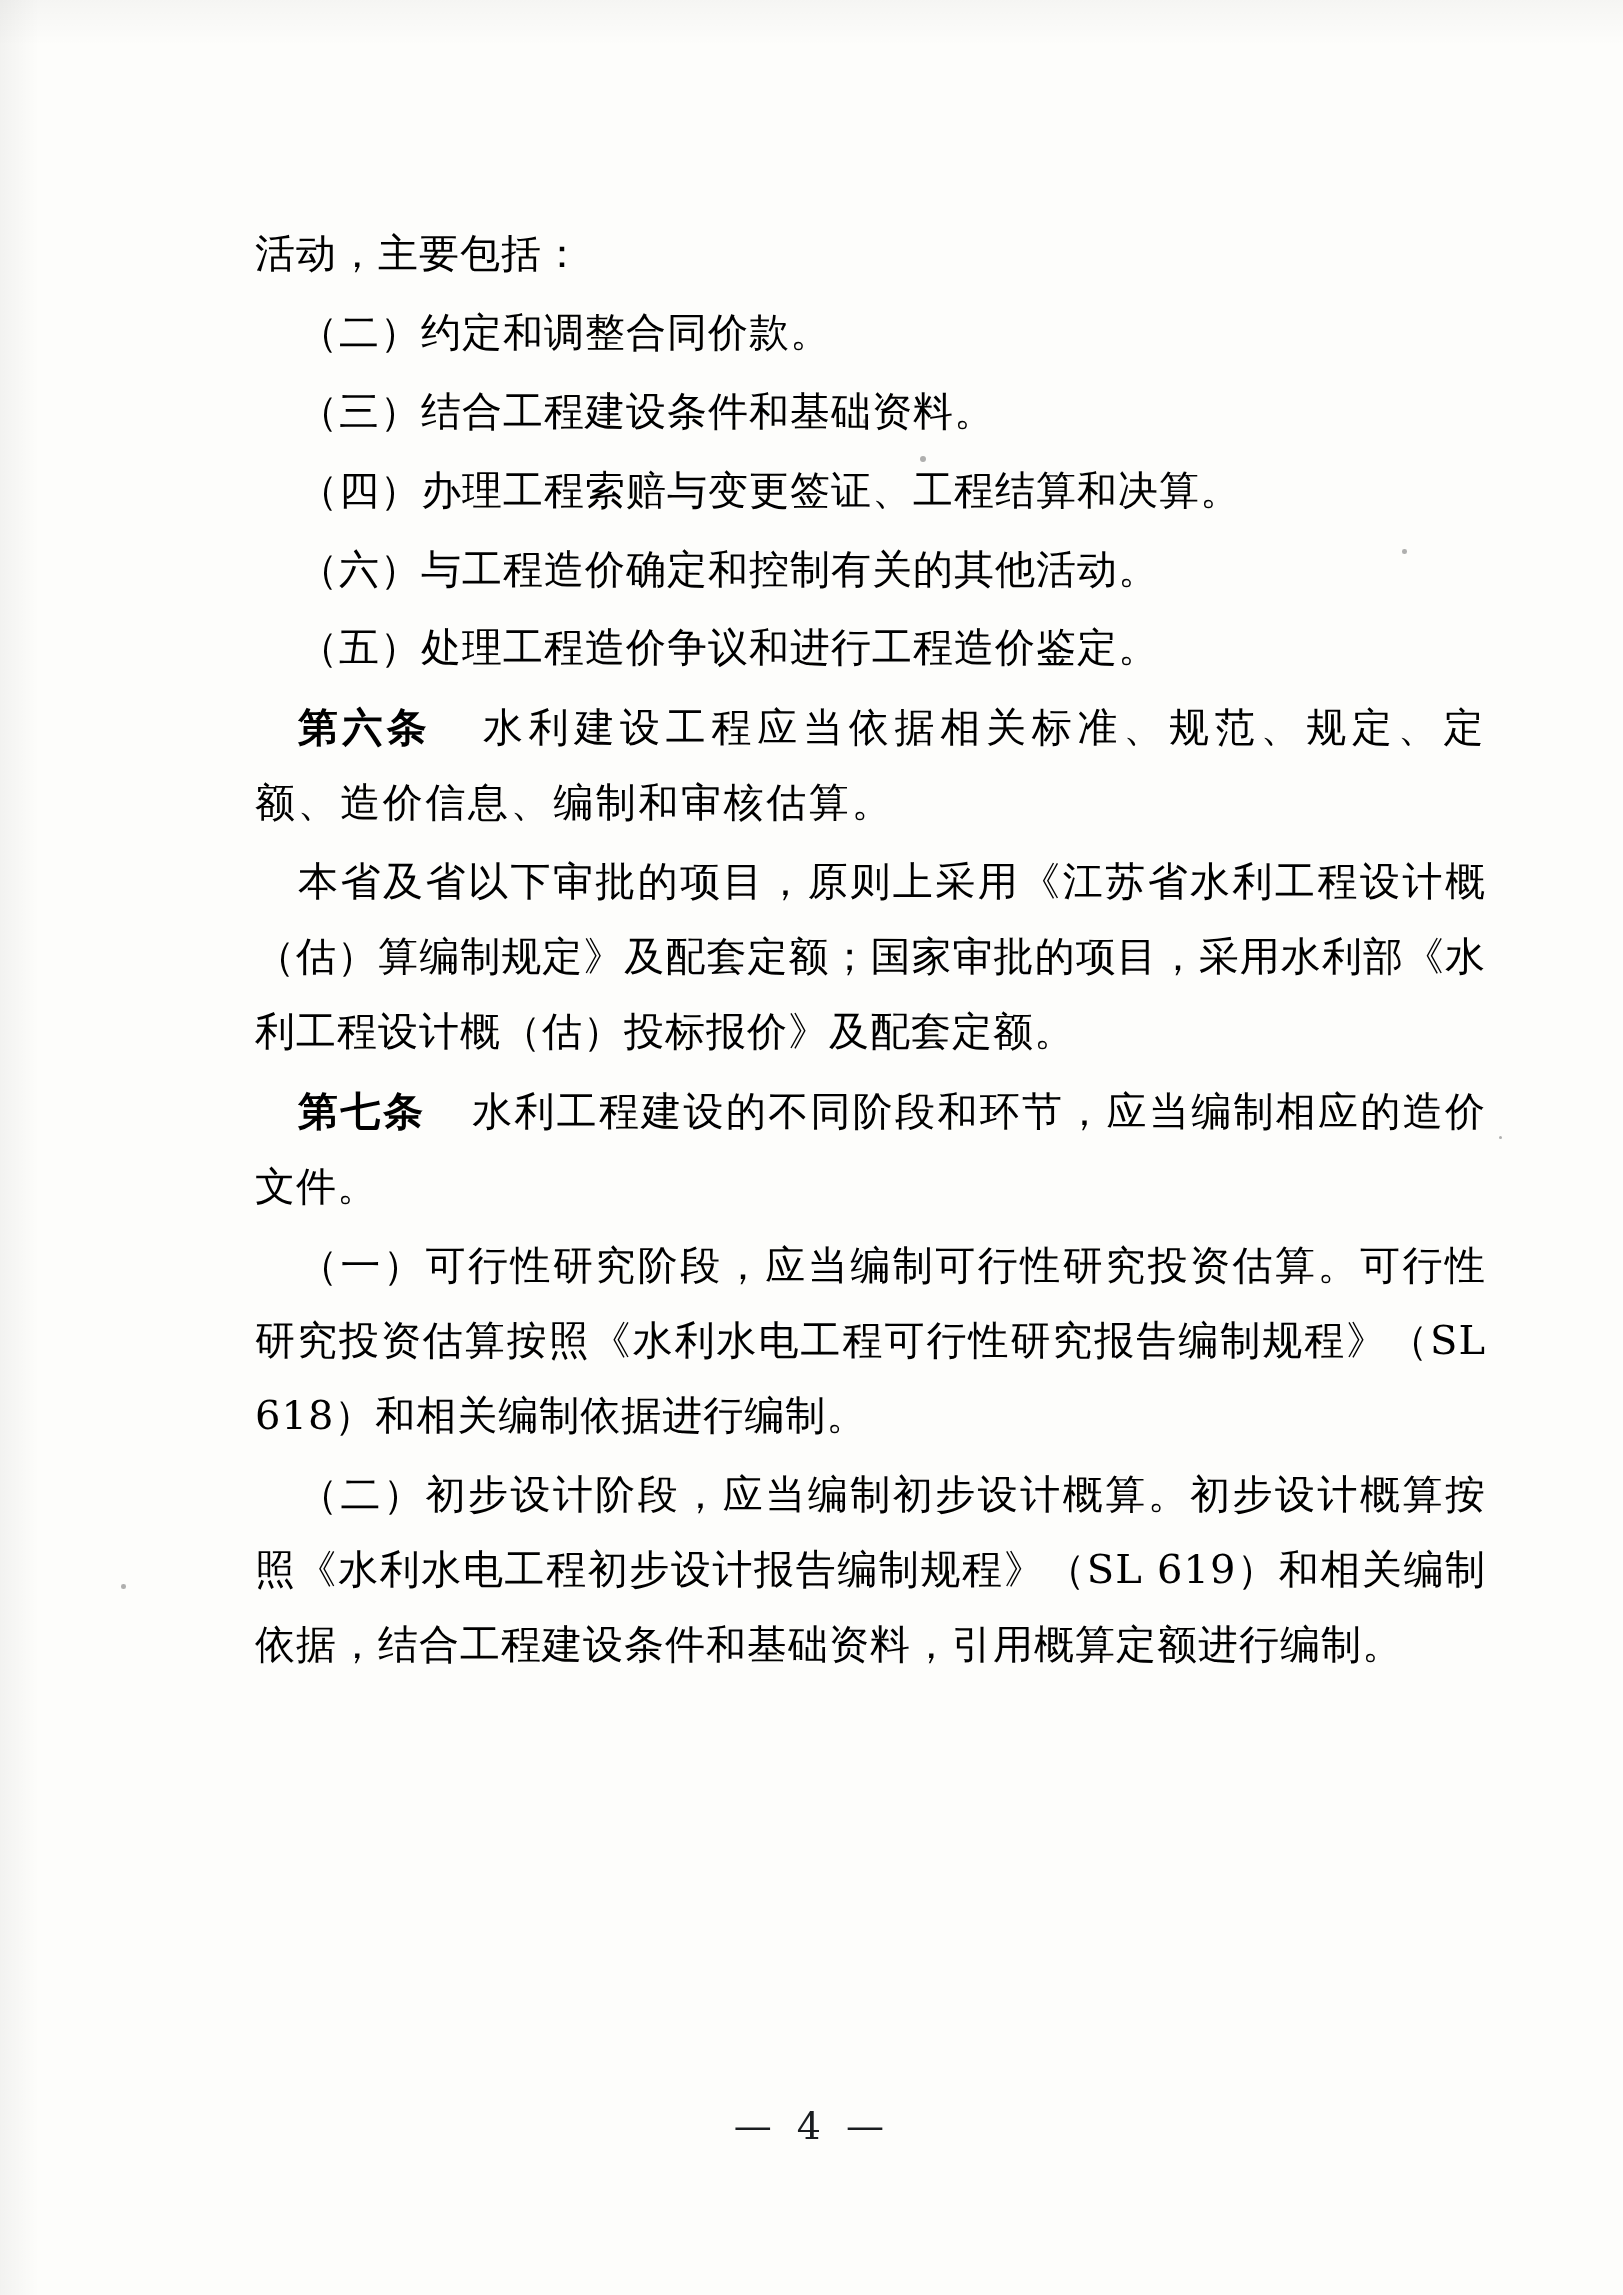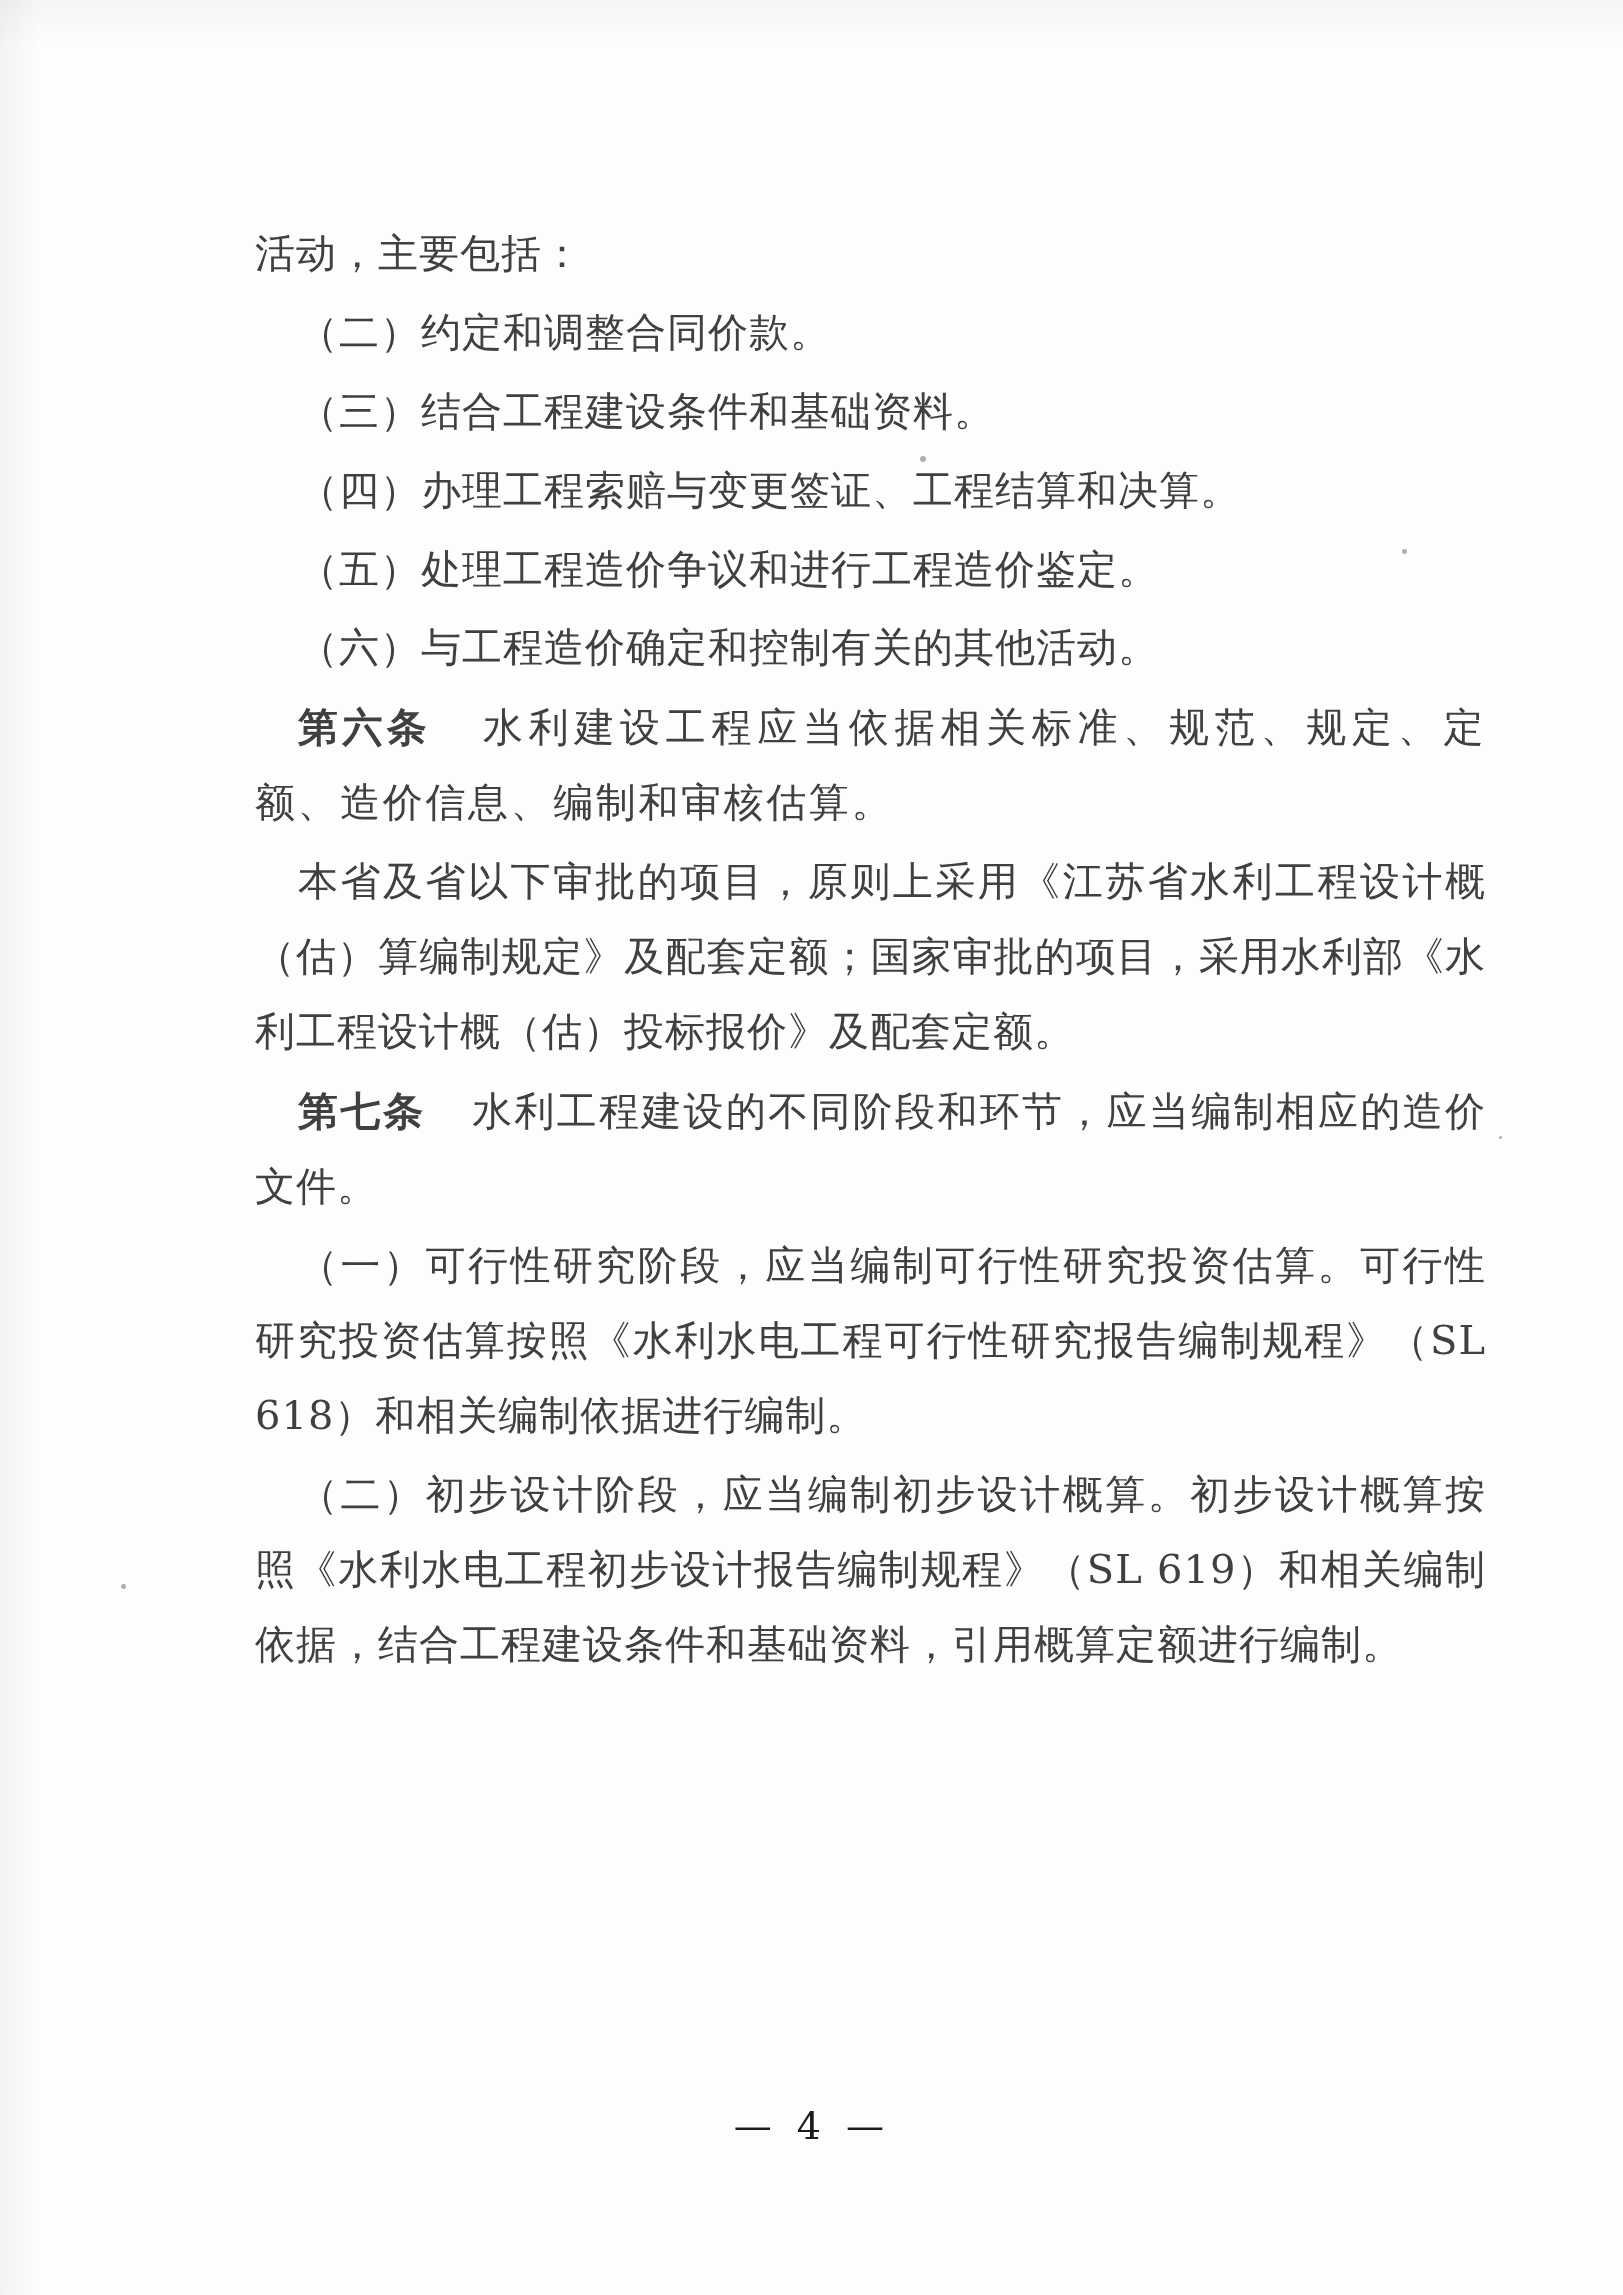--- a/index.html
+++ b/index.html
@@ -30,21 +30,21 @@
   .content {
     position: absolute;
     left: 255px;
     top: 216px;
     width: 1231px;
   }
   .para {
     font-size: 40px;
     line-height: 75px;
     letter-spacing: 1px;
-    color: #404040;
+    color: #000000;
     text-align: justify;
     text-justify: inter-character;
     margin: 0;
     padding: 0;
     white-space: normal;
   }
   .indent-0 { text-indent: 0; }
   .indent-1 { text-indent: 43px; }
   .loose { letter-spacing: 2.6px; }
   .bold-label {
@@ -94,23 +94,23 @@
 
     <p class="para indent-0">活动，主要包括：</p>
 
 
     <p class="para indent-1 gap-s">（二）约定和调整合同价款。</p>
 
     <p class="para indent-1 gap-s">（三）结合工程建设条件和基础资料。</p>
 
     <p class="para indent-1 gap-s">（四）办理工程索赔与变更签证、工程结算和决算。</p>
 
+    <p class="para indent-1 gap-s">（六）与工程造价确定和控制有关的其他活动。</p>
+
     <p class="para indent-1 gap-s">（五）处理工程造价争议和进行工程造价鉴定。</p>
-
-    <p class="para indent-1 gap-s">（六）与工程造价确定和控制有关的其他活动。</p>
 
     <p class="para indent-1 gap-s loose">
       <span class="bold-label">第六条</span>
       <span style="display:inline-block;width:30px"></span><span>水利建设工程应当依据相关标准、规范、规定、定额、造价信息、编制和审核估算。</span>
     </p>
 
     <p class="para indent-1 gap-s">本省及省以下审批的项目，原则上采用《江苏省水利工程设计概（估）算编制规定》及配套定额；国家审批的项目，采用水利部《水利工程设计概（估）投标报价》及配套定额。</p>
 
     <p class="para indent-1 gap-s">
       <span class="bold-label">第七条</span>

